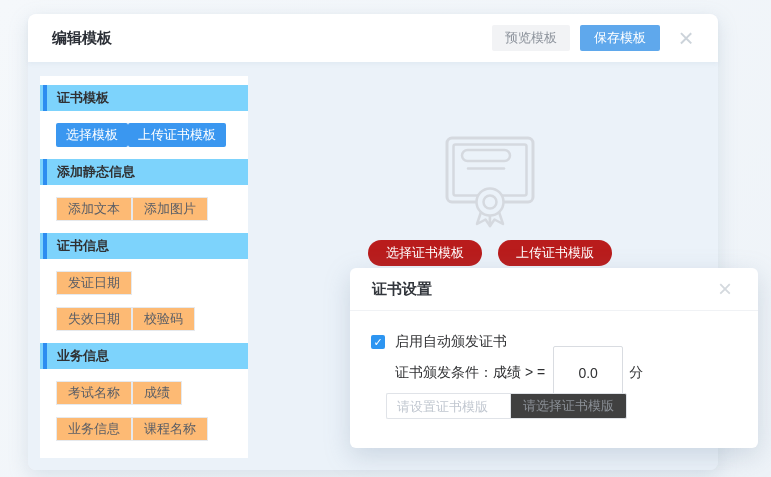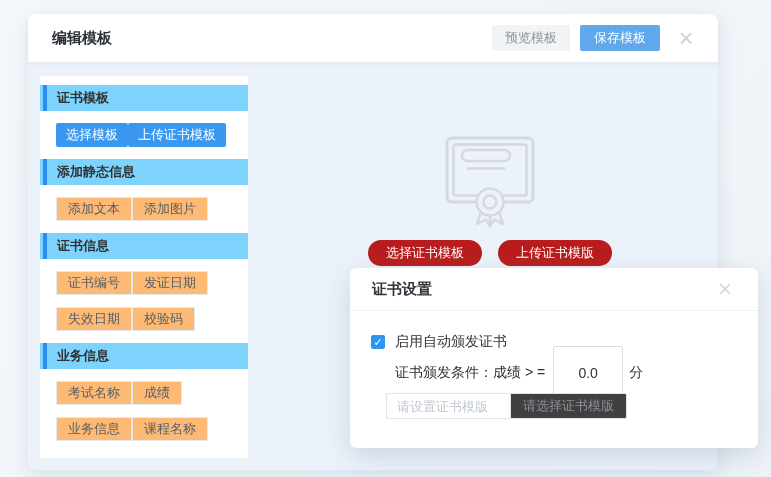--- a/index.html
+++ b/index.html
@@ -105,21 +105,20 @@
       </div>
       <div class="btn-row">
         <button class="btn btn-gray">添加文本</button>
         <button class="btn btn-gray">添加图片</button>
       </div>
 
       <div class="section-header">
         <span>证书信息</span>
       </div>
       <div class="btn-row">
-        <button class="btn btn-gray">证书编号</button>
         <button class="btn btn-gray">发证日期</button>
       </div>
       <div class="btn-row">
         <button class="btn btn-gray">失效日期</button>
         <button class="btn btn-gray">校验码</button>
       </div>
 
       <div class="section-header">
         <span>业务信息</span>
       </div>

